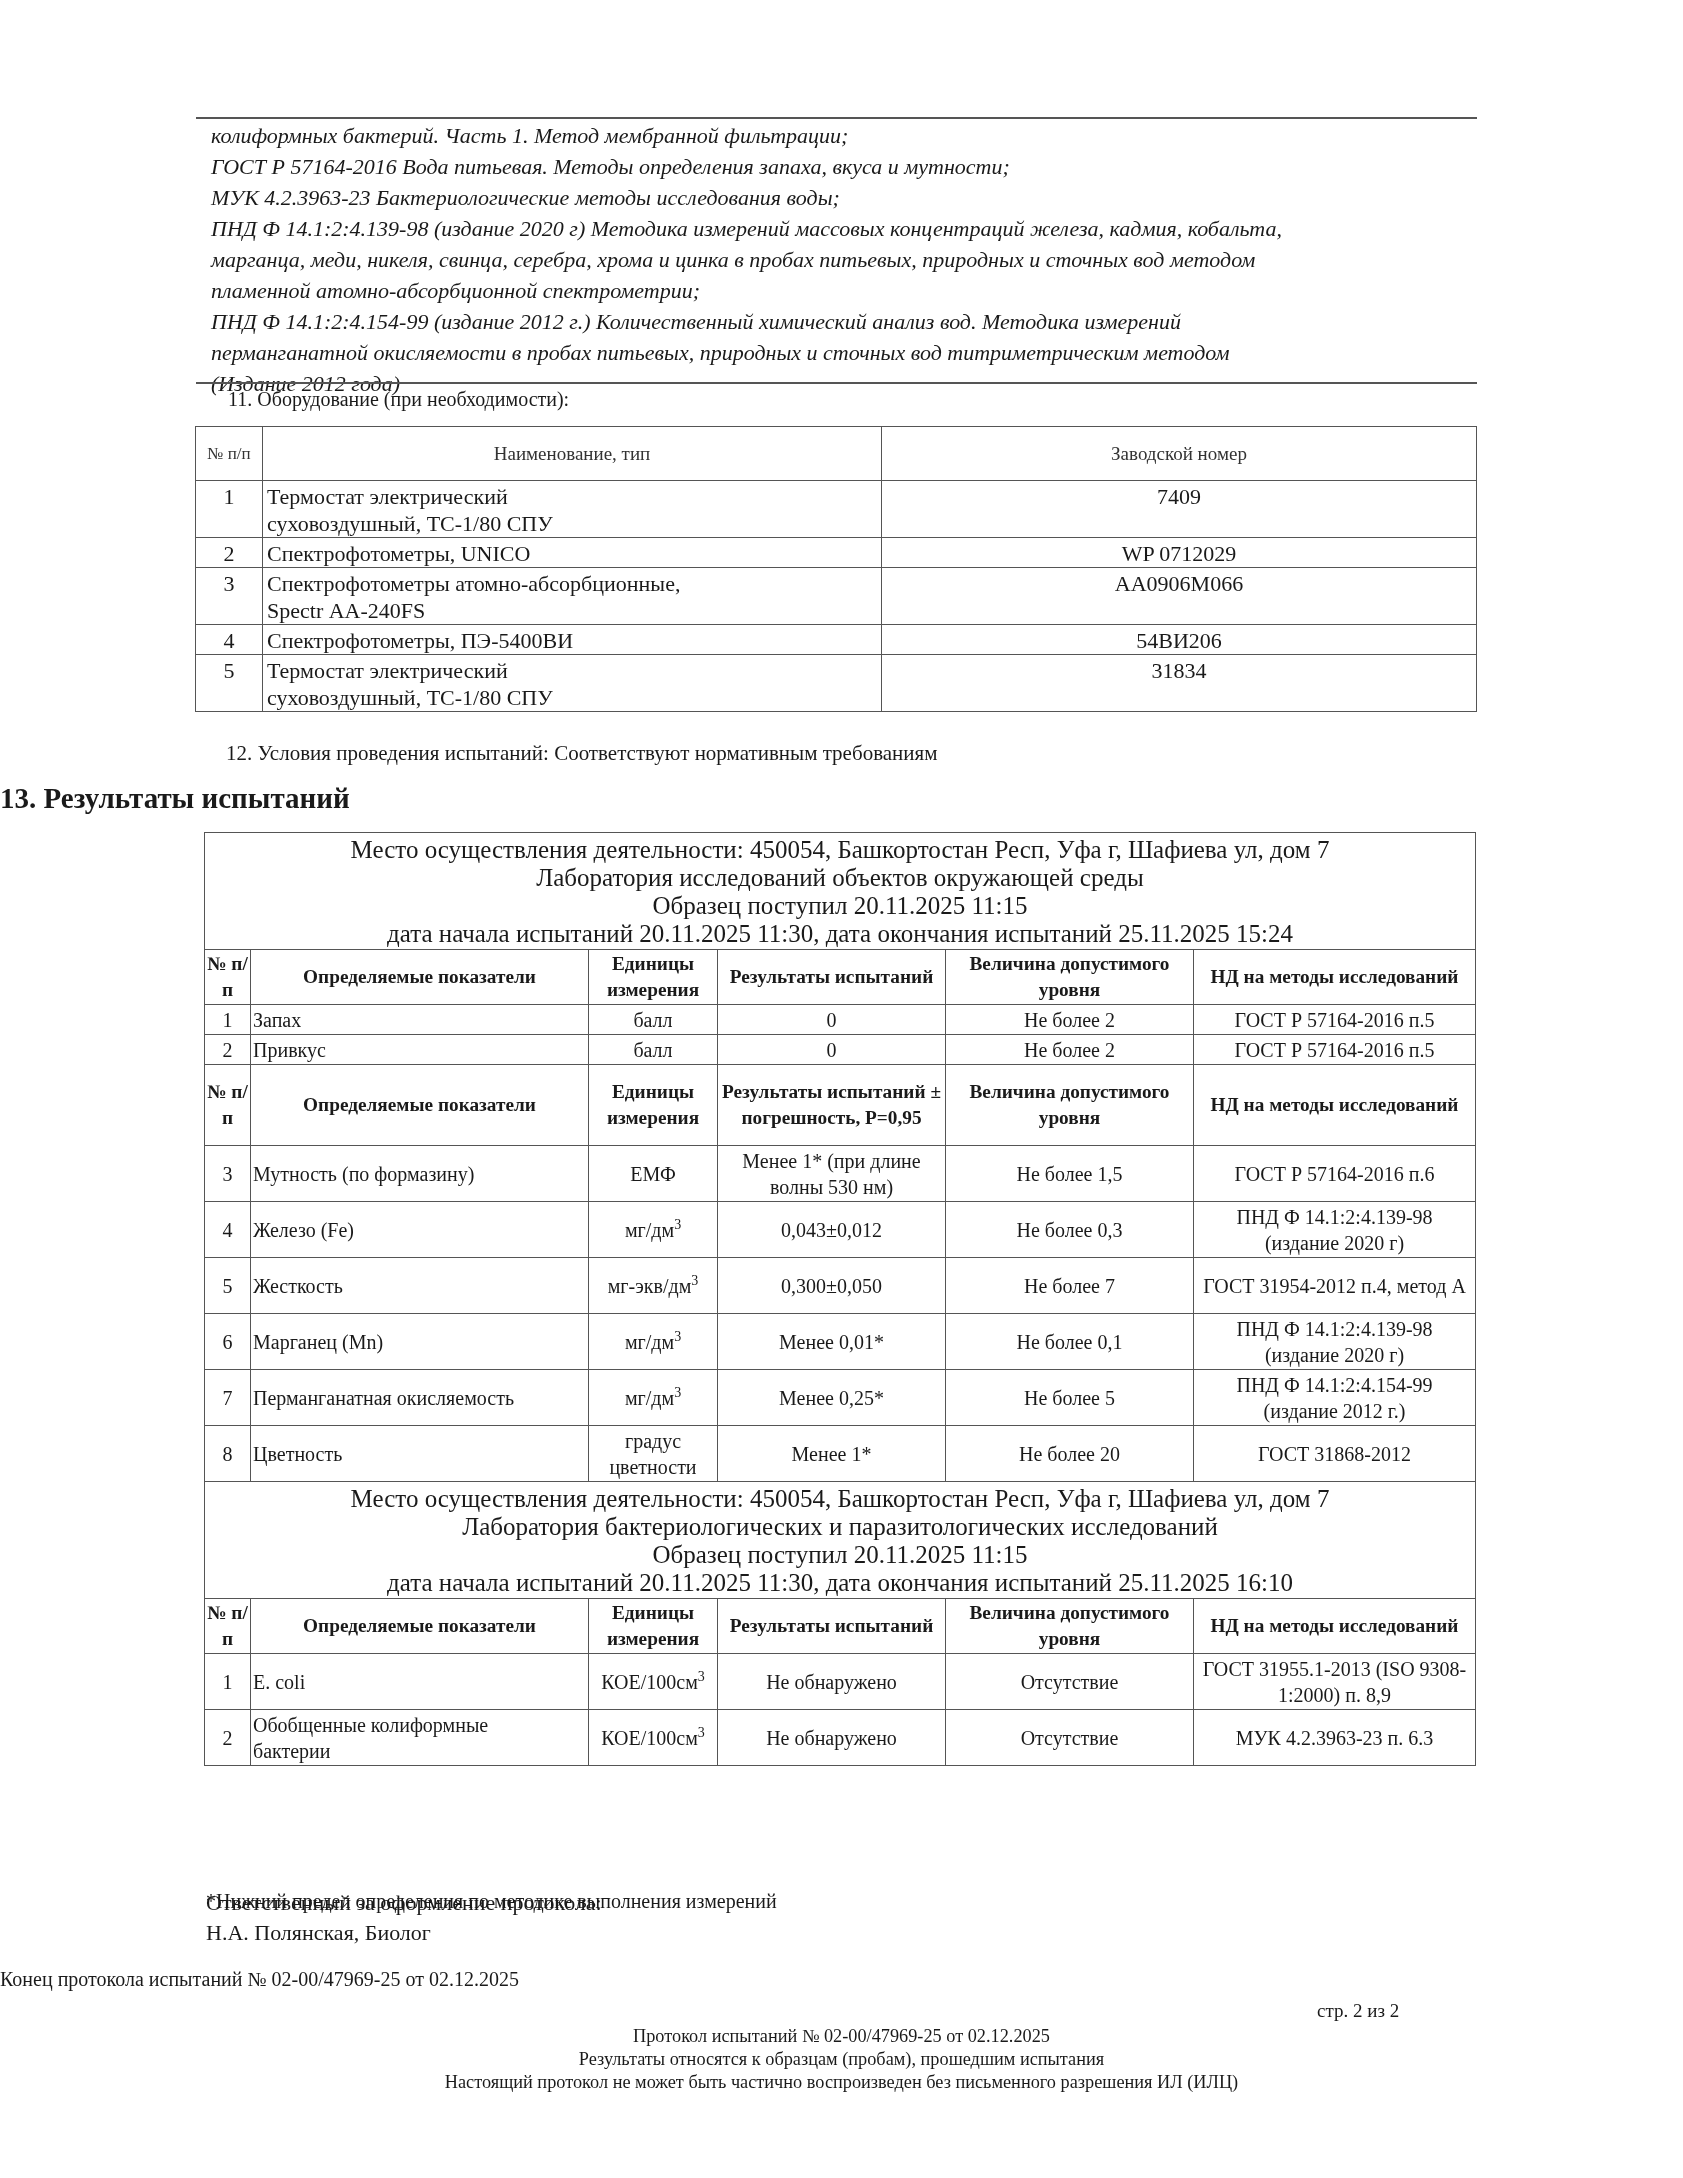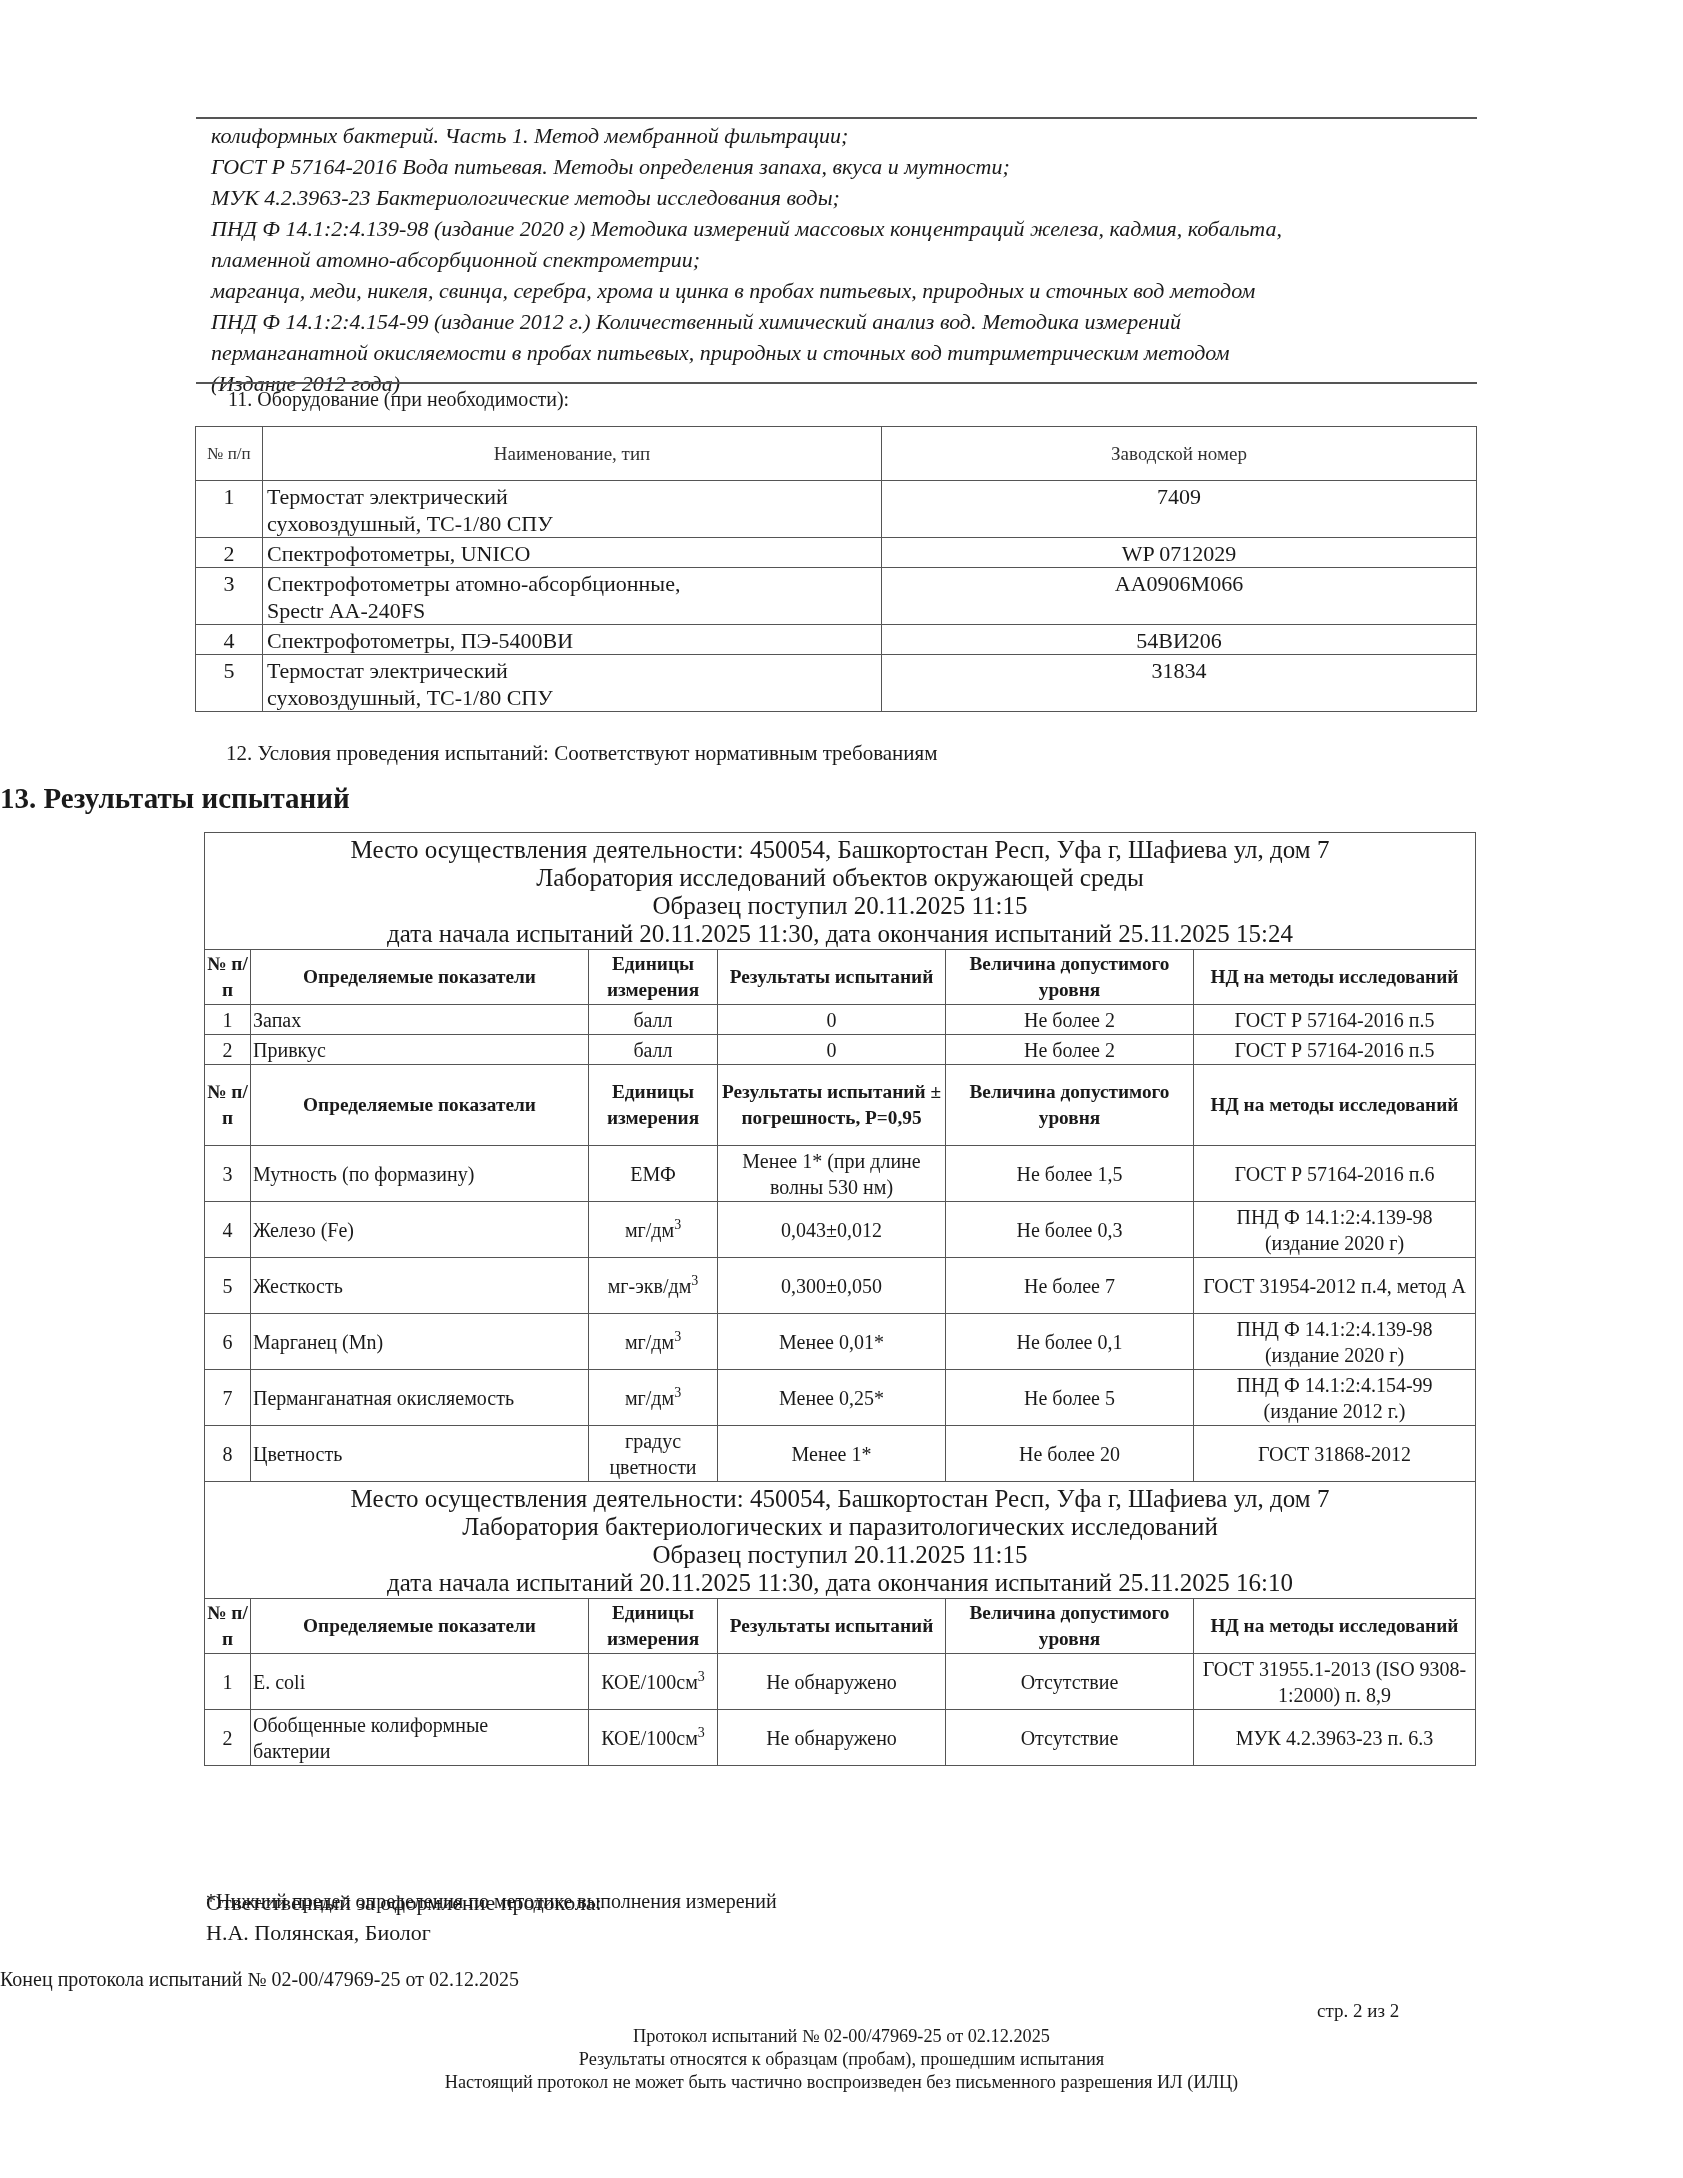--- a/index.html
+++ b/index.html
@@ -37,22 +37,22 @@
 </style>
 </head>
 <body>
 
 <div class="rule" style="left:196px; top:117px; width:1281px;"></div>
 <div class="ref-lines">
   <div>колиформных бактерий. Часть 1. Метод мембранной фильтрации;</div>
   <div>ГОСТ Р 57164-2016 Вода питьевая. Методы определения запаха, вкуса и мутности;</div>
   <div>МУК 4.2.3963-23 Бактериологические методы исследования воды;</div>
   <div>ПНД Ф 14.1:2:4.139-98 (издание 2020 г) Методика измерений массовых концентраций железа, кадмия, кобальта,</div>
+  <div>марганца, меди, никеля, свинца, серебра, хрома и цинка в пробах питьевых, природных и сточных вод методом</div>
   <div>пламенной атомно-абсорбционной спектрометрии;</div>
-  <div>марганца, меди, никеля, свинца, серебра, хрома и цинка в пробах питьевых, природных и сточных вод методом</div>
   <div>ПНД Ф 14.1:2:4.154-99 (издание 2012 г.) Количественный химический анализ вод. Методика измерений</div>
   <div>перманганатной окисляемости в пробах питьевых, природных и сточных вод титриметрическим методом</div>
   <div>(Издание 2012 года)</div>
 </div>
 <div class="rule" style="left:196px; top:382px; width:1281px;"></div>
 
 <div class="sec-title" style="left:228px; top:388px;">11. Оборудование (при необходимости):</div>
 <table class="eq">
   <colgroup>
       <col style="width:67px">

